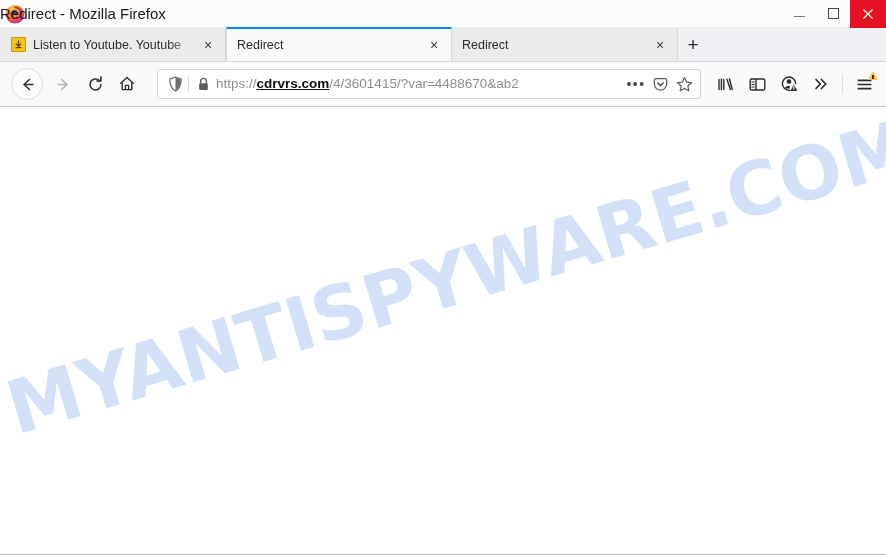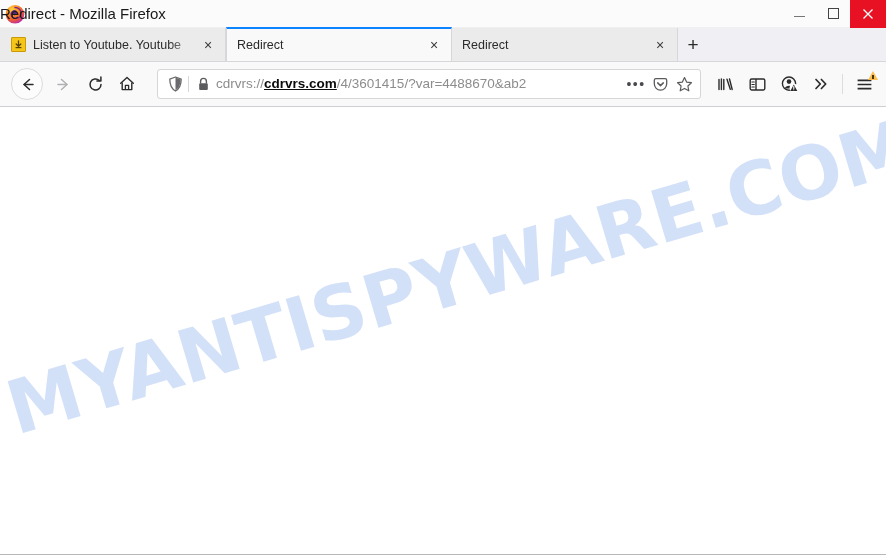--- a/index.html
+++ b/index.html
@@ -351,21 +351,21 @@
           <path d="M7.5 1.6 L7.5 14.3 C10.6 12.4 12.6 9 12.6 3.6 Z" fill="#6a6a6c"></path>
         </svg>
       </div>
       <div class="id-sep"></div>
       <div class="id-lock">
         <svg width="13" height="15" viewBox="0 0 13 15">
           <path d="M3.6 6.4 L3.6 4.3 a2.9 2.9 0 0 1 5.8 0 L9.4 6.4" fill="none" stroke="#5b5b5d" stroke-width="1.4"></path>
           <rect x="2.2" y="6.3" width="8.6" height="6.8" rx="1.1" fill="#5b5b5d"></rect>
         </svg>
       </div>
-      <div id="url-text"><span>cdrvrs://</span><b>cdrvrs.com</b><span>/4/3601415/?var=4488670&amp;ab2</span></div>
+      <div id="url-text"><span>https://</span><b>cdrvrs.com</b><span>/4/3601415/?var=4488670&amp;ab2</span></div>
       <div class="urlbtn">
         <span class="dots">•••</span>
       </div>
       <div class="urlbtn">
         <svg width="17" height="17" viewBox="0 0 17 17">
           <path d="M2.3 4.2 a1.6 1.6 0 0 1 1.6-1.6 h9.2 a1.6 1.6 0 0 1 1.6 1.6 v3.6 c0 3.6-2.9 6.4-6.2 6.4 s-6.2-2.8-6.2-6.4 z" fill="none" stroke="#5b5b5d" stroke-width="1.3"></path>
           <path d="M5.7 6.9 L8.5 9.6 L11.3 6.9" fill="none" stroke="#5b5b5d" stroke-width="1.5" stroke-linecap="round" stroke-linejoin="round"></path>
         </svg>
       </div>
       <div class="urlbtn">

